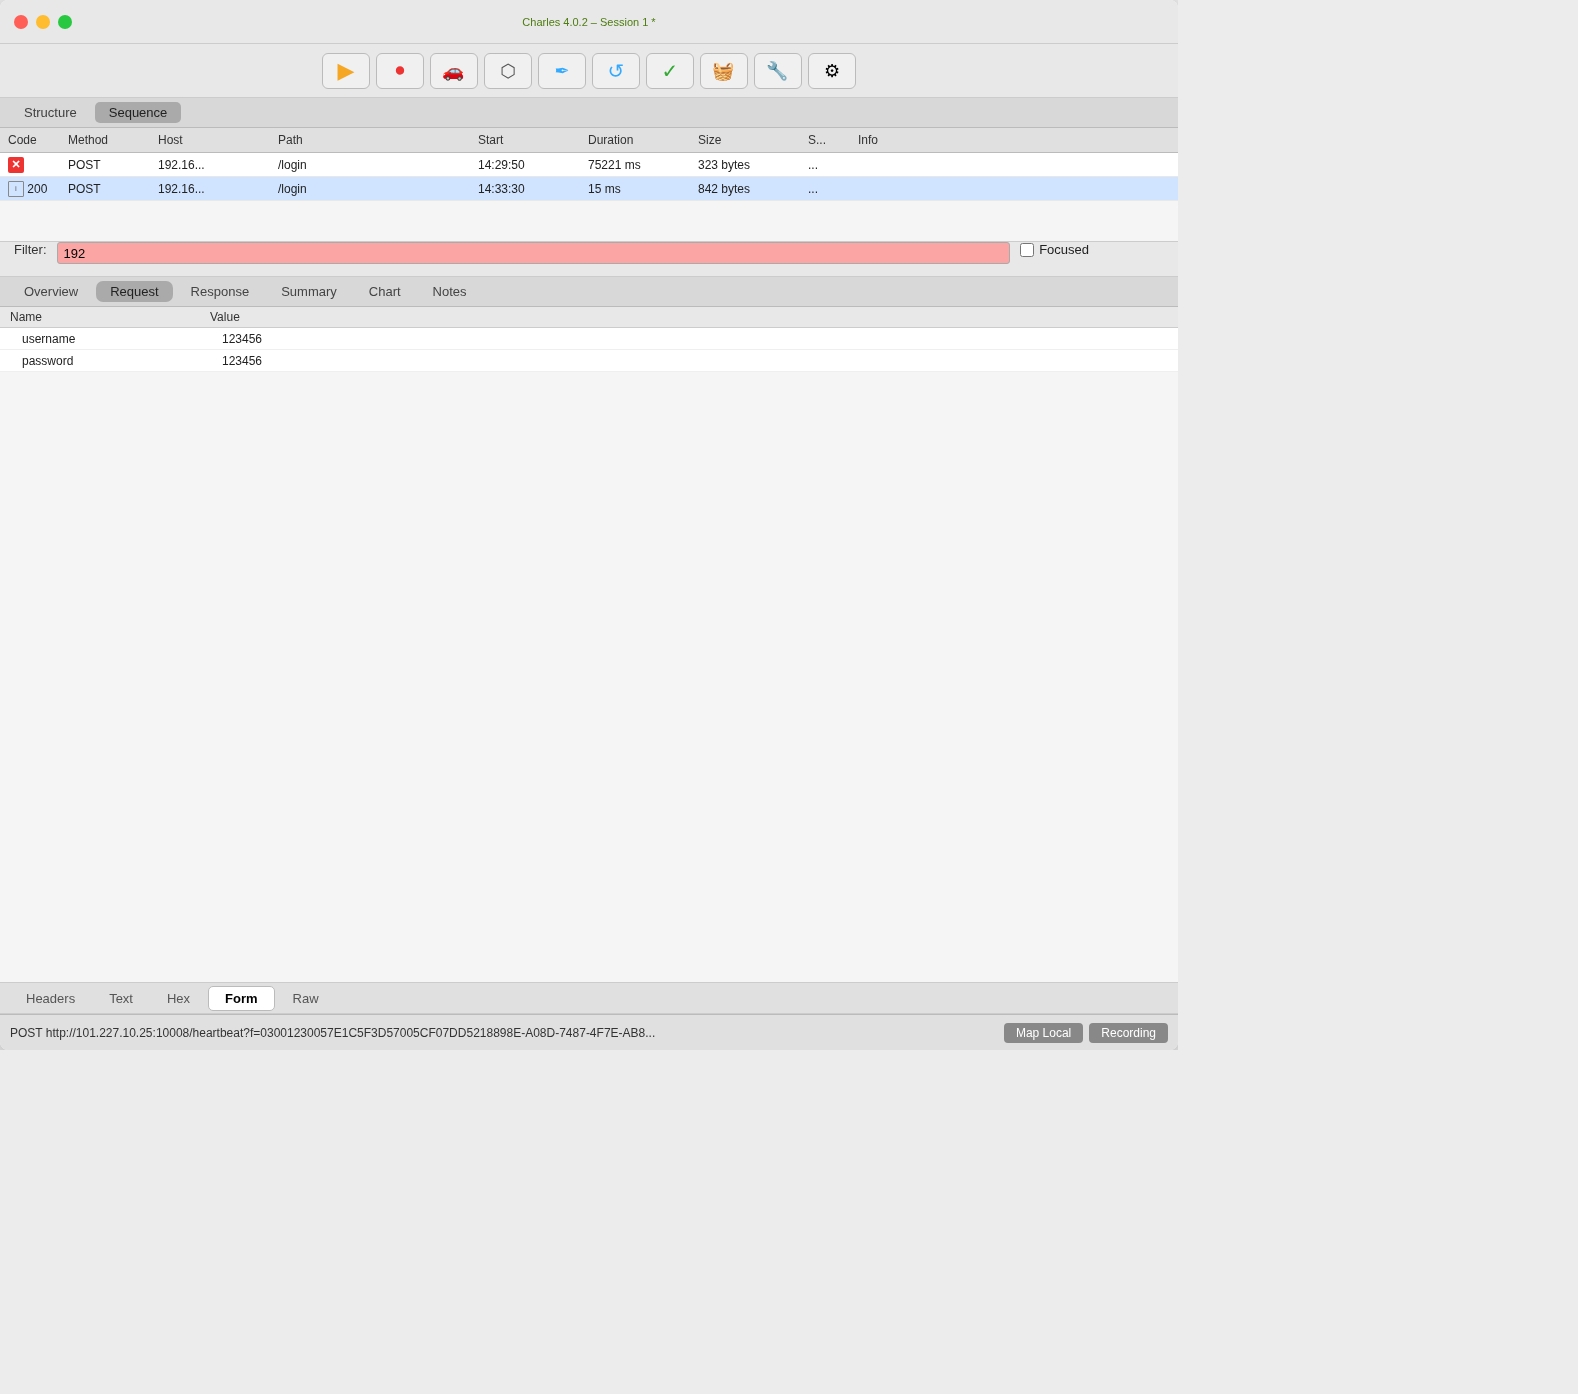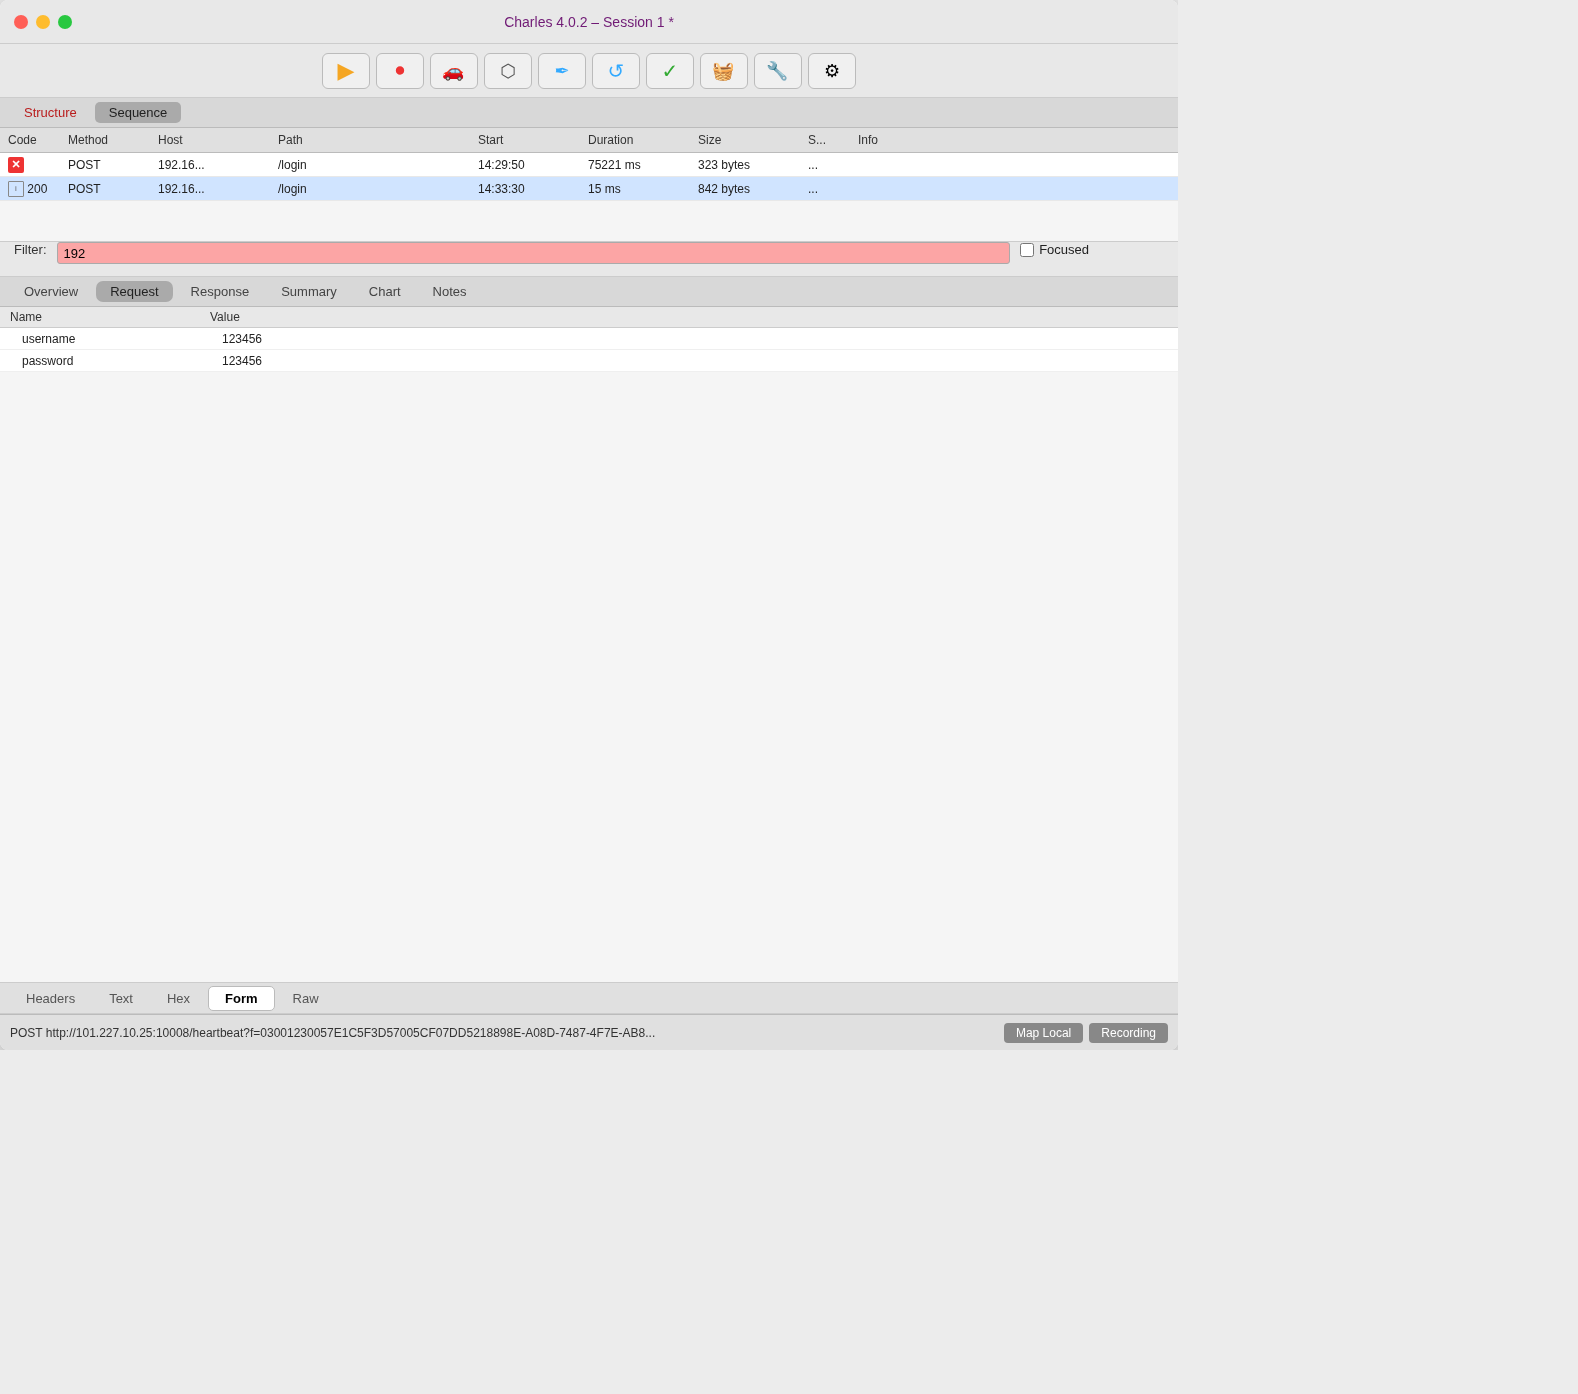--- a/index.html
+++ b/index.html
@@ -43,22 +43,22 @@
       width: 14px;
       height: 14px;
       border-radius: 50%;
       border: none;
       cursor: pointer;
     }
     .wc-close { background: #ff5f57; }
     .wc-min { background: #febc2e; }
     .wc-max { background: #28c840; }
     .title-text {
-      font-size: 14px;
-      color: #701a75;
+      font-size: 11px;
+      color: #4d7c0f;
     }
     
     .toolbar {
       height: 54px;
       background: #e8e8e8;
       display: flex;
       align-items: center;
       justify-content: center;
       gap: 6px;
       padding: 0 10px;
@@ -86,21 +86,21 @@
       padding: 0 10px;
       gap: 4px;
       border-bottom: 1px solid #bbb;
       flex-shrink: 0;
     }
     .view-tab {
       padding: 3px 14px;
       border-radius: 5px;
       cursor: pointer;
       font-size: 13px;
-      color: #b91c1c;
+      color: #404040;
     }
     .view-tab.active {
       background: #aaa;
       color: #222;
     }
     
     .table-header {
       display: grid;
       grid-template-columns: 60px 90px 120px 200px 110px 110px 110px 50px 1fr;
       background: #e0e0e0;

